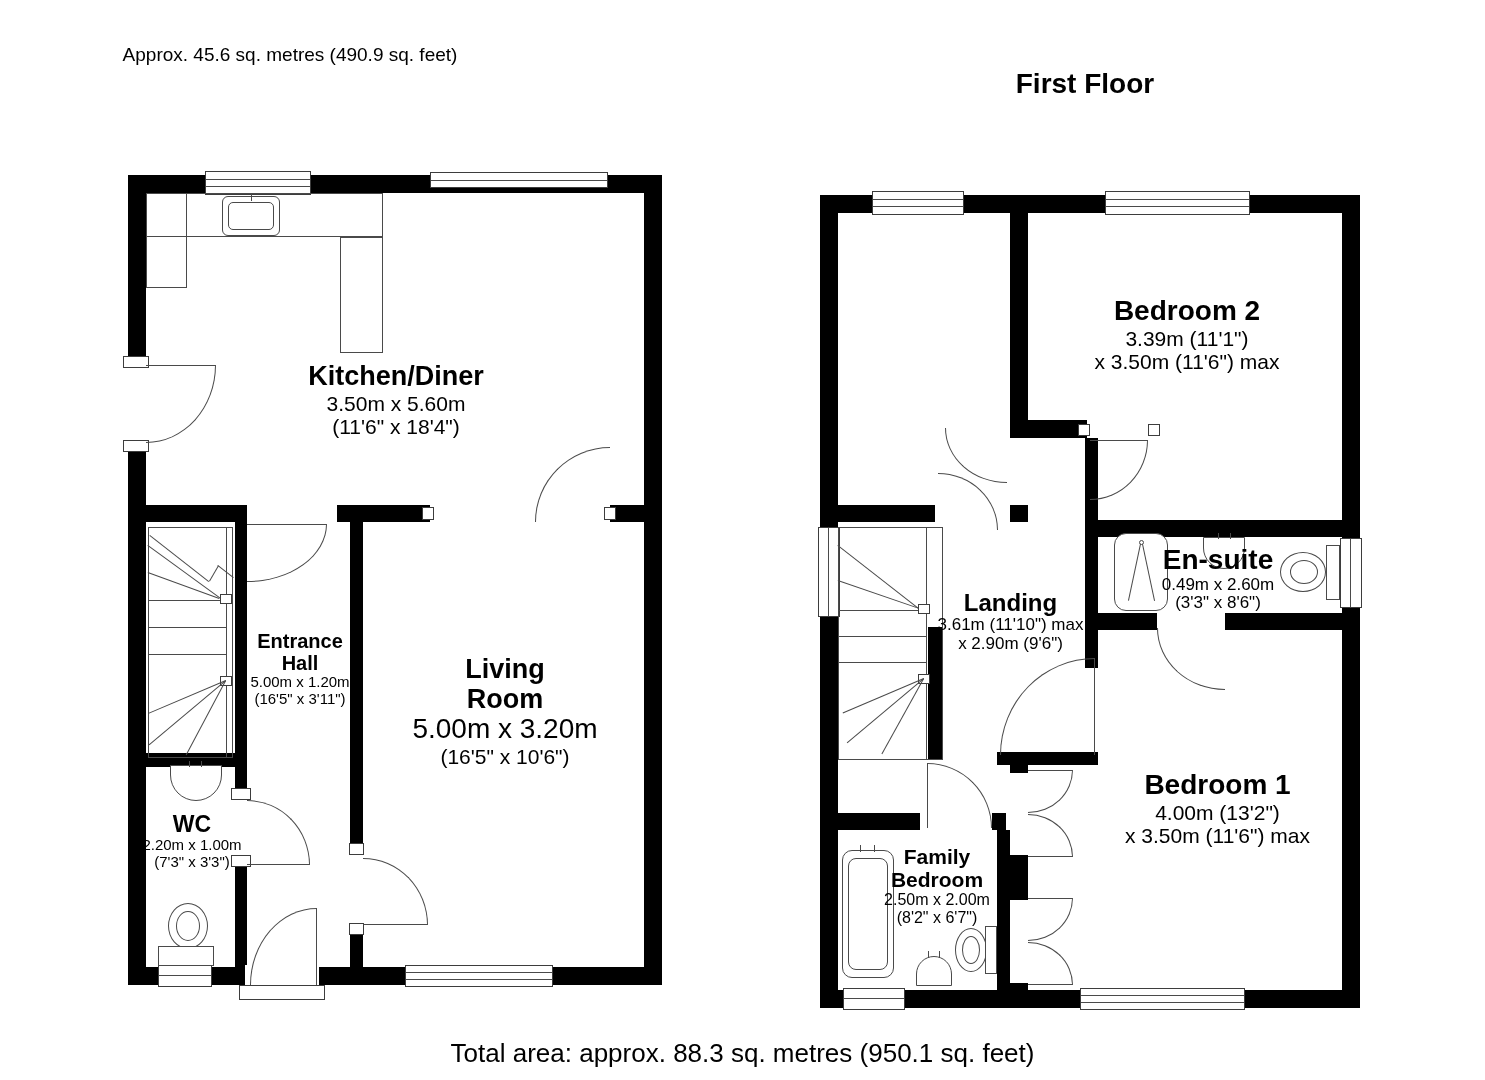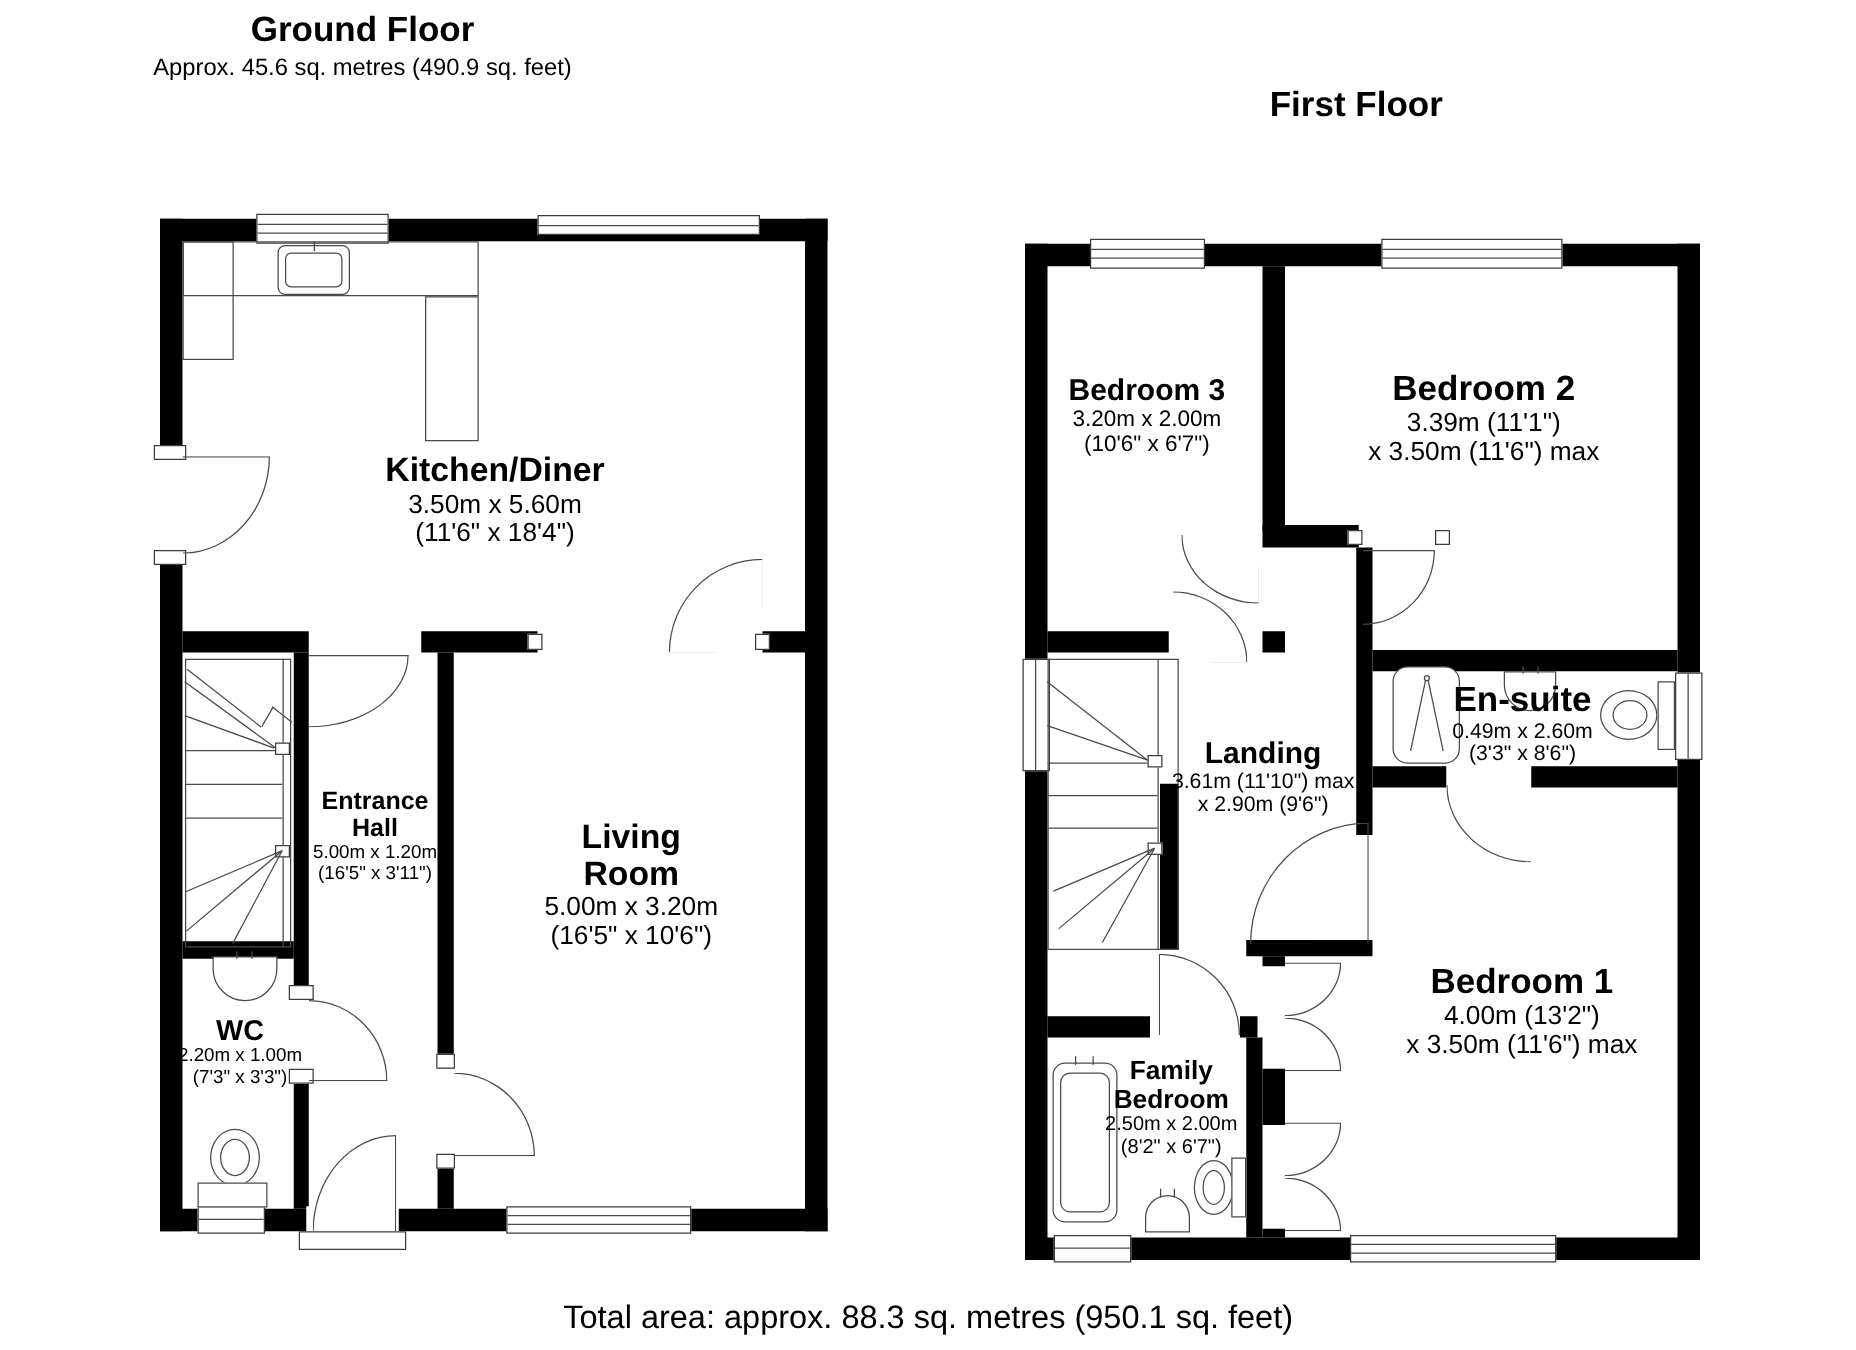--- a/index.html
+++ b/index.html
@@ -26,21 +26,20 @@
   .nm{font-weight:bold}
   .t1{position:absolute;text-align:center;font-weight:bold;font-size:28px}
   .t2{position:absolute;text-align:center;font-size:19px}
   .footer{position:absolute;width:100%;text-align:center;font-size:26px}
 </style>
 </head>
 <body>
 
 <div class="canvas">
 
-  <div class="t1" style="left:140px;top:8px;width:300px">Ground Floor</div>
   <div class="t2" style="left:110px;top:44px;width:360px">Approx. 45.6 sq. metres (490.9 sq. feet)</div>
 
   <div class="w" style="left:128px;top:175px;width:534px;height:18px"></div>
   <div class="w" style="left:128px;top:967px;width:534px;height:18px"></div>
   <div class="w" style="left:128px;top:175px;width:18px;height:810px"></div>
   <div class="w" style="left:644px;top:175px;width:18px;height:810px"></div>
 
   <div class="w" style="left:146px;top:505px;width:101px;height:17px"></div>
   <div class="w" style="left:337px;top:505px;width:93px;height:17px"></div>
   <div class="w" style="left:610px;top:505px;width:34px;height:17px"></div>
@@ -125,21 +124,21 @@
   </div>
   <div class="lbl" style="left:239px;top:630px;width:122px">
     <div class="nm" style="font-size:20px">Entrance</div>
     <div class="nm" style="font-size:20px">Hall</div>
     <div style="font-size:15px">5.00m x 1.20m</div>
     <div style="font-size:15px">(16'5" x 3'11")</div>
   </div>
   <div class="lbl" style="left:410px;top:655px;width:190px">
     <div class="nm" style="font-size:27px">Living</div>
     <div class="nm" style="font-size:27px">Room</div>
-    <div style="font-size:21px">5.00m x 3.20m</div>
+    <div style="font-size:28px">5.00m x 3.20m</div>
     <div style="font-size:21px">(16'5" x 10'6")</div>
   </div>
   <div class="lbl" style="left:137px;top:812px;width:110px">
     <div class="nm" style="font-size:23px">WC</div>
     <div style="font-size:15px">2.20m x 1.00m</div>
     <div style="font-size:15px">(7'3" x 3'3")</div>
   </div>
 
   <div class="t1" style="left:935px;top:68px;width:300px">First Floor</div>
 
@@ -234,25 +233,20 @@
   </div>
   <div class="fx" style="left:955px;top:928px;width:32px;height:44px;border-radius:50%">
     <div class="box" style="left:6px;top:7px;width:18px;height:28px;border-radius:50%"></div>
   </div>
   <div class="fx" style="left:985px;top:926px;width:12px;height:48px"></div>
   <div class="fx" style="left:916px;top:956px;width:36px;height:30px;border-radius:18px 18px 0 0">
     <div class="vln" style="left:11px;top:-6px;height:7px"></div>
     <div class="vln" style="left:22px;top:-6px;height:7px"></div>
   </div>
 
-  <div class="lbl" style="left:835px;top:300px;width:165px">
-    <div class="nm" style="font-size:24px">Bedroom 3</div>
-    <div style="font-size:18px">3.20m x 2.00m</div>
-    <div style="font-size:18px">(10'6" x 6'7")</div>
-  </div>
   <div class="lbl" style="left:1062px;top:296px;width:250px">
     <div class="nm" style="font-size:28px">Bedroom 2</div>
     <div style="font-size:21px">3.39m (11'1")</div>
     <div style="font-size:21px">x 3.50m (11'6") max</div>
   </div>
   <div class="lbl" style="left:1152px;top:545px;width:132px">
     <div class="nm" style="font-size:28px">En-suite</div>
     <div style="font-size:17px">0.49m x 2.60m</div>
     <div style="font-size:17px">(3'3" x 8'6")</div>
   </div>

